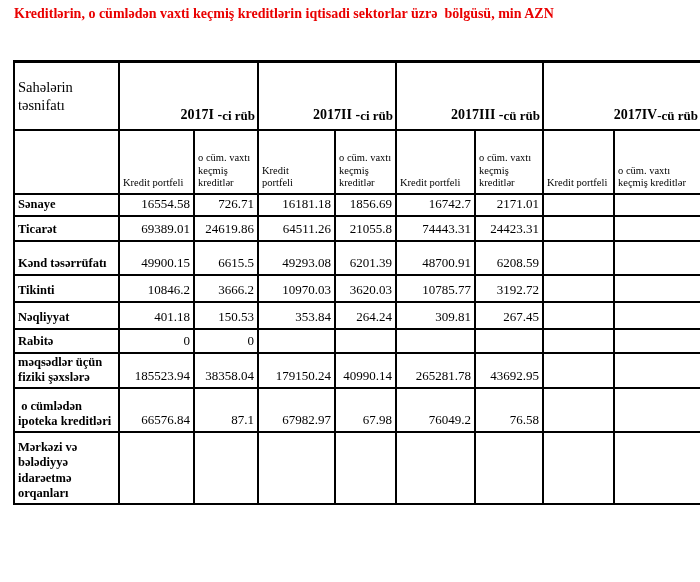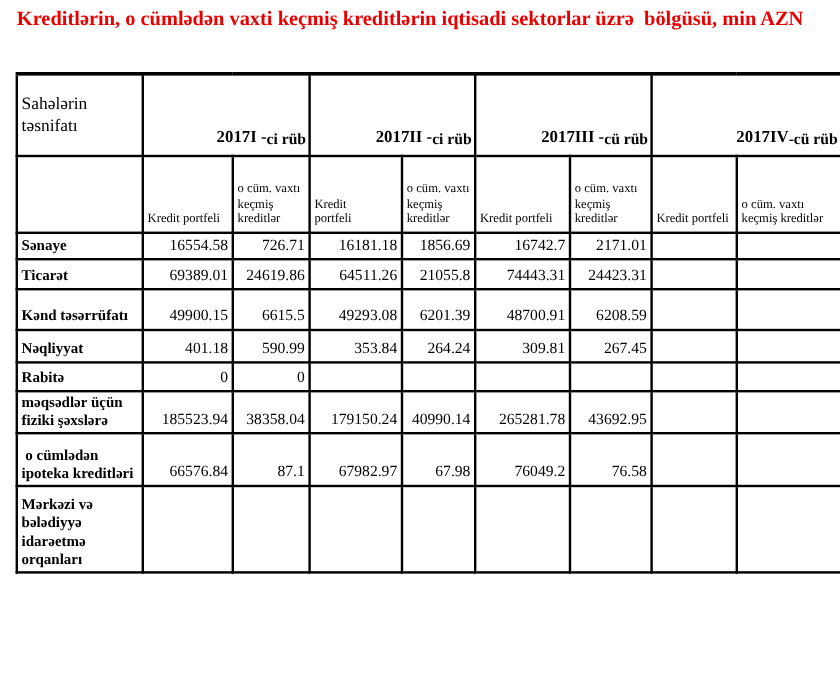--- a/index.html
+++ b/index.html
@@ -2,21 +2,21 @@
 <html><head>
 <meta charset="utf-8">
 <style>
   html,body { margin:0; padding:0; }
   body {
     width:700px; height:582px; position:relative; overflow:hidden;
     background:#ffffff; font-family:"Liberation Serif", serif; color:#000;
   }
   .title {
     position:absolute; left:14px; top:6px;
-    font-weight:bold; font-size:17px; color:#e90000; white-space:pre;
+    font-weight:bold; font-size:14px; color:#e90000; white-space:pre;
   }
   table.credits {
     position:absolute; left:13px; top:60px; width:687px;
     border-collapse:collapse; table-layout:fixed;
     border:2px solid #000; border-top:3px solid #000;
   }
   td { border:2px solid #000; padding:0; vertical-align:bottom; overflow:hidden; }
   
   tr.hr1 { height:68px; }
   tr.hr2 { height:64px; }
@@ -151,25 +151,36 @@
     <td class="num">49900.15</td>
     <td class="num">6615.5</td>
     <td class="num">49293.08</td>
     <td class="num">6201.39</td>
     <td class="num">48700.91</td>
     <td class="num">6208.59</td>
     <td class="num"></td>
     <td class="num"></td>
   </tr>
 
+  <tr class="r3">
+    <td class="lbl">Tikinti</td>
+    <td class="num">10846.2</td>
+    <td class="num">3666.2</td>
+    <td class="num">10970.03</td>
+    <td class="num">3620.03</td>
+    <td class="num">10785.77</td>
+    <td class="num">3192.72</td>
+    <td class="num"></td>
+    <td class="num"></td>
+  </tr>
 
   <tr class="r4">
     <td class="lbl">Nəqliyyat</td>
     <td class="num">401.18</td>
-    <td class="num">590.99</td>
+    <td class="num">150.53</td>
     <td class="num">353.84</td>
     <td class="num">264.24</td>
     <td class="num">309.81</td>
     <td class="num">267.45</td>
     <td class="num"></td>
     <td class="num"></td>
   </tr>
 
   <tr class="r5">
     <td class="lbl">Rabitə</td>

